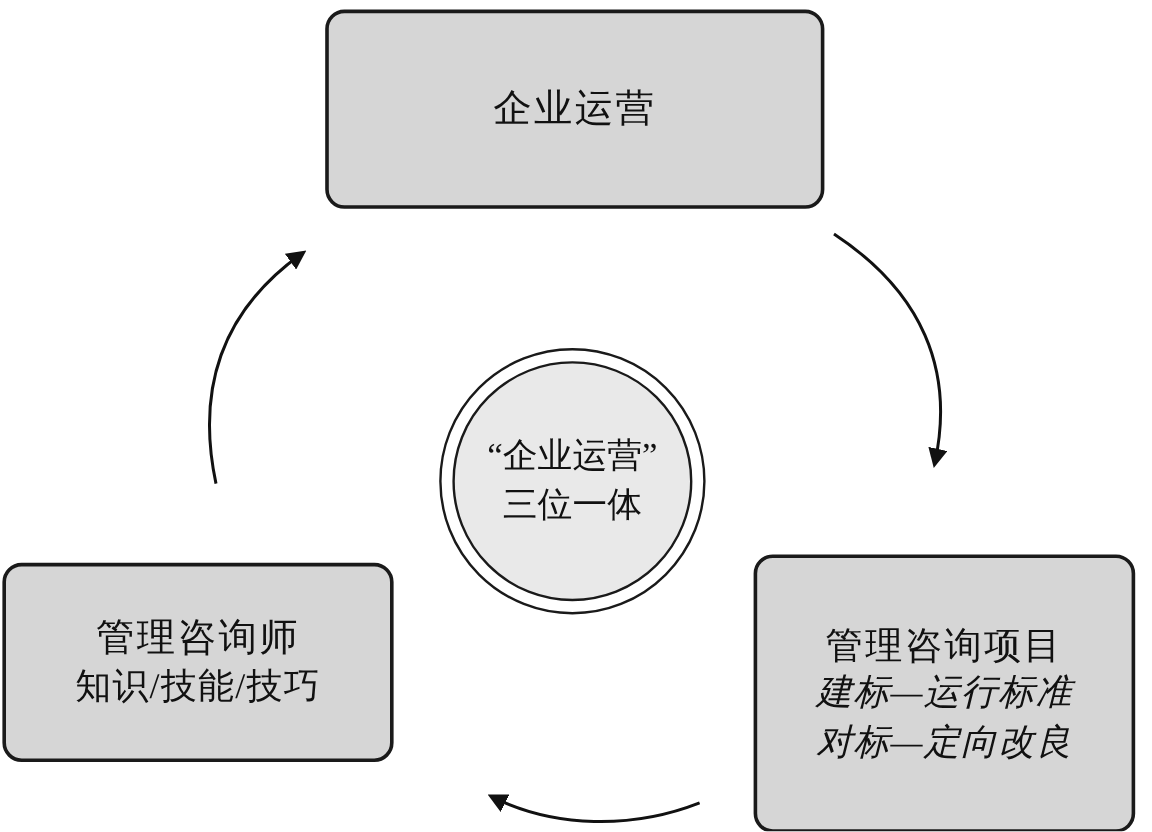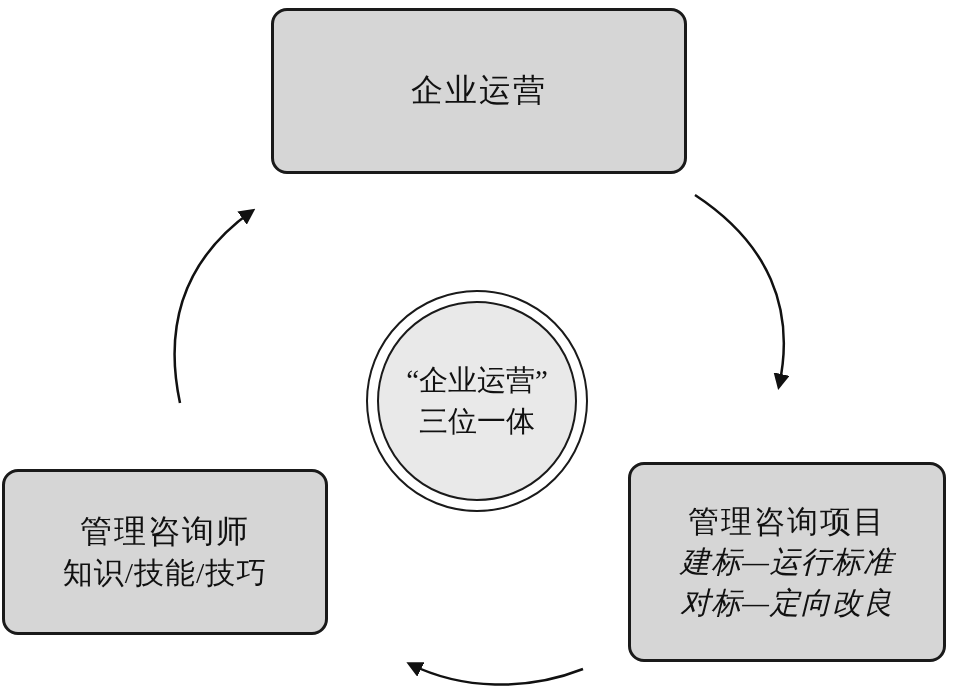--- a/index.html
+++ b/index.html
@@ -43,21 +43,21 @@
     letter-spacing: 2px;
   }
   .node-box .subtitle {
     font-family: "Liberation Serif", "DejaVu Serif", serif;
     font-size: 30px;
     line-height: 1.35;
     letter-spacing: 1px;
   }
   .box-top    { left: 271px; top: 8px;   width: 416px; height: 166px; }
   .box-left   { left: 2px;   top: 469px; width: 326px; height: 166px; }
-  .box-right  { left: 628px; top: 462px; width: 318px; height: 200px; }
+  .box-right  { left: 628px; top: 462px; width: 318px; height: 232px; }
   .box-right .title { font-size: 31px; }
   .box-right .subtitle { font-size: 30px; font-style: italic; }
 
   .center-ring {
     position: absolute;
     left: 366px;
     top: 290px;
     width: 222px;
     height: 222px;
     box-sizing: border-box;

